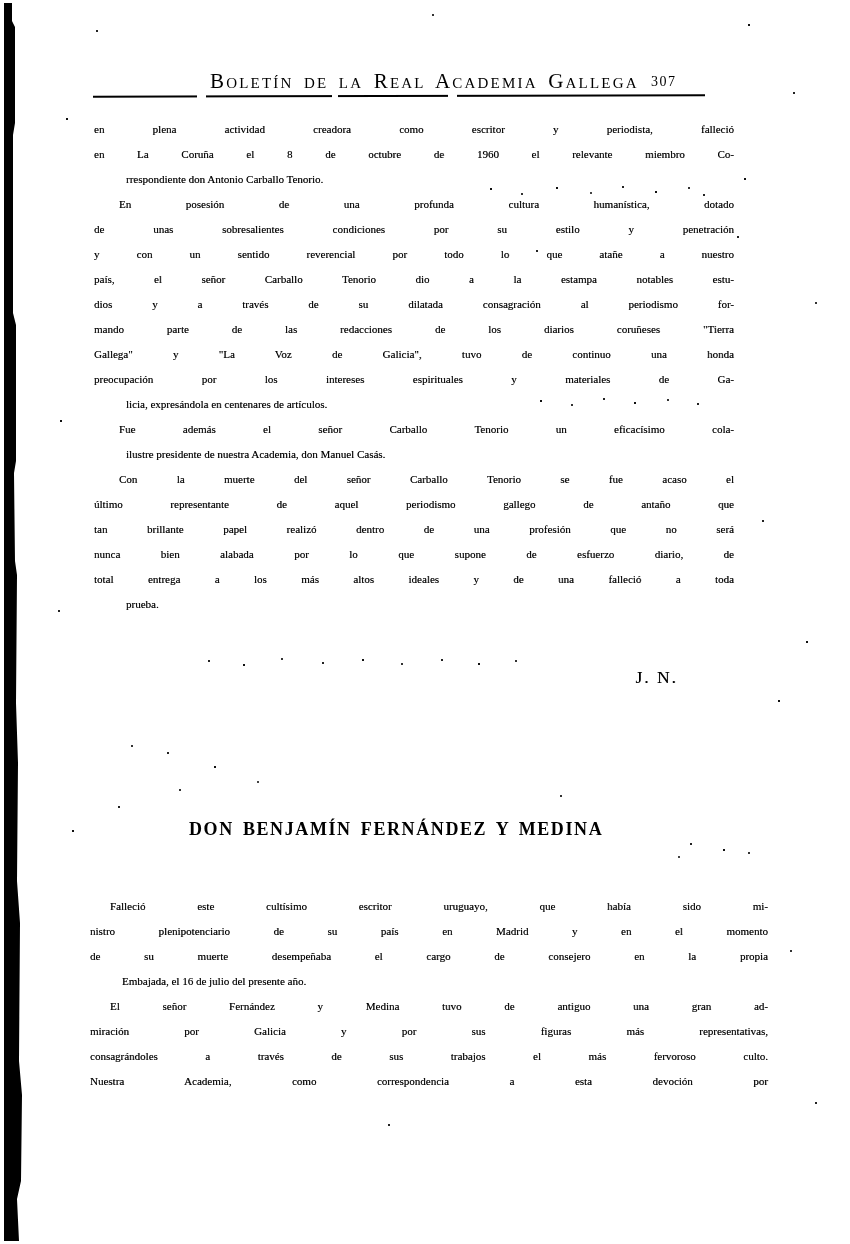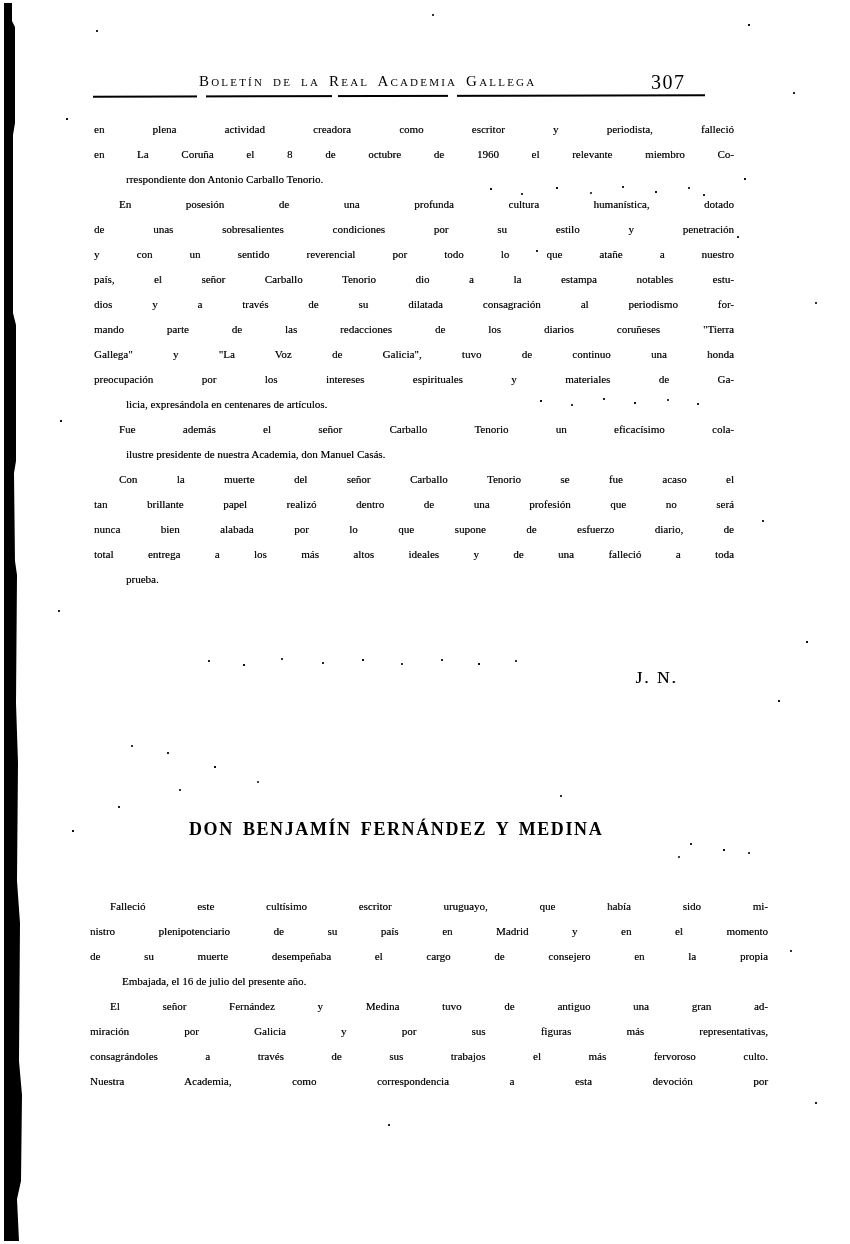--- a/index.html
+++ b/index.html
@@ -34,27 +34,27 @@
       690px 843px 0 0 #222, 723px 849px 0 0 #111, 748px 852px 0 0 #333,
       678px 856px 0 0 #444, 388px 1124px 0 0 #222,
       66px 118px 0 0 #111, 793px 92px 0 0 #222, 815px 302px 0 0 #333,
       806px 641px 0 0 #111, 96px 30px 0 0 #222, 748px 24px 0 0 #111,
       432px 14px 0 0 #333, 762px 520px 0 0 #222, 778px 700px 0 0 #111,
       790px 950px 0 0 #333, 60px 420px 0 0 #111, 58px 610px 0 0 #222,
       72px 830px 0 0 #111, 815px 1102px 0 0 #222, 536px 250px 0 0 #222,
       744px 178px 0 0 #111, 737px 236px 0 0 #222, 560px 795px 0 0 #333;
   }
   .jtitle {
-    position:absolute; left:199px; top:71px;
-    font-variant:small-caps; font-size:15px; line-height:20px;
+    position:absolute; left:210px; top:71px;
+    font-variant:small-caps; font-size:21px; line-height:20px;
     letter-spacing:2.2px; word-spacing:3px; white-space:nowrap;
   }
   .pagenum {
     position:absolute; left:651px; top:72px;
-    font-size:20px; line-height:20px; letter-spacing:1.5px;
+    font-size:14px; line-height:20px; letter-spacing:1.5px;
   }
   .rule {
     position:absolute; left:93px; top:95px; width:612px; height:2px;
     background: linear-gradient(90deg,
       #000 0 17%, rgba(0,0,0,0) 17% 18.5%, #000 18.5% 39%,
       rgba(0,0,0,0) 39% 40%, #000 40% 58%, rgba(0,0,0,0) 58% 59.5%,
       #000 59.5% 100%);
     transform: rotate(-0.12deg);
   }
   .article { position:absolute; }
@@ -108,20 +108,21 @@
       <div class="jl">Gallega" y "La Voz de Galicia", tuvo de continuo una honda</div>
       <div class="jl">preocupación por los intereses espirituales y materiales de Ga-</div>
       <div class="jl last">licia, expresándola en centenares de artículos.</div>
     </div>
     <div class="para">
       <div class="jl ind">Fue además el señor Carballo Tenorio un eficacísimo cola-</div>
       <div class="jl last">ilustre presidente de nuestra Academia, don Manuel Casás.</div>
     </div>
     <div class="para">
       <div class="jl ind">Con la muerte del señor Carballo Tenorio se fue acaso el</div>
+      <div class="jl">último representante de aquel periodismo gallego de antaño que</div>
       <div class="jl">tan brillante papel realizó dentro de una profesión que no será</div>
       <div class="jl">nunca bien alabada por lo que supone de esfuerzo diario, de</div>
       <div class="jl">total entrega a los más altos ideales y de una falleció a toda</div>
       <div class="jl last">prueba.</div>
     </div>
   </section>
 
   <div class="signature">J. N.</div>
 
   <h2 class="heading">DON BENJAMÍN FERNÁNDEZ Y MEDINA</h2>

